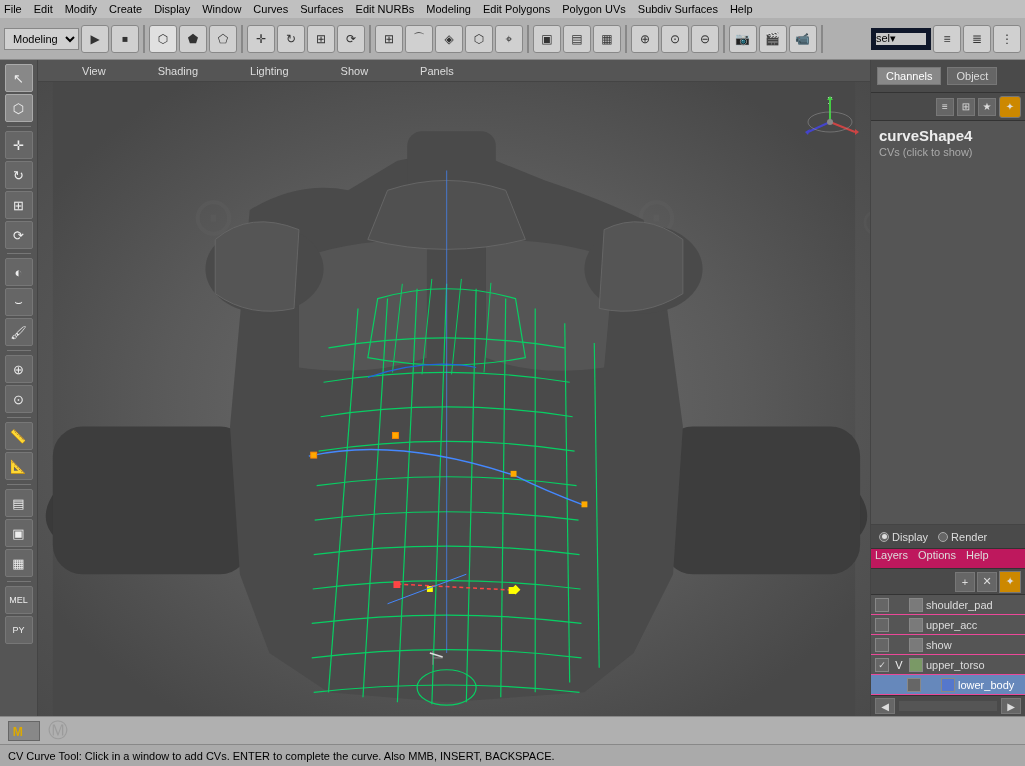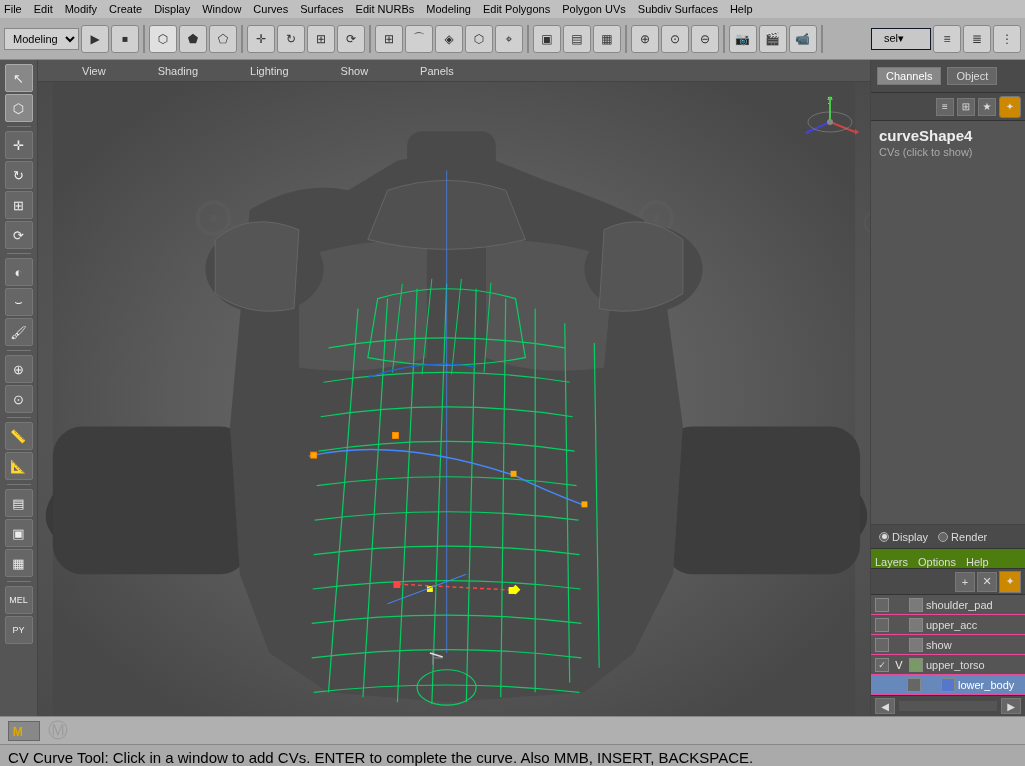--- a/index.html
+++ b/index.html
@@ -43,23 +43,23 @@
       height: 22px;
       background: #d0d0d0;
       border: 1px solid #888;
       font-size: 11px;
       color: #000;
       padding: 0 4px;
       cursor: pointer;
     }
     .toolbar-text {
       background: #c8c8c8;
-      border: 1px solid #0f172a;
+      border: 5px solid #0f172a;
       height: 22px;
-      padding: 0 12px;
+      padding: 0 0;
       min-width: 60px;
       font-size: 11px;
       color: #000;
     }
 
     
     #main-area {
       display: flex;
       height: calc(766px - 18px - 42px - 28px - 22px);
     }
@@ -216,23 +216,23 @@
       padding: 0 8px;
       gap: 10px;
       border-bottom: 1px solid #333;
     }
     .radio-label { display: flex; align-items: center; gap: 3px; font-size: 11px; color: #ddd; cursor: pointer; }
     .radio-dot { width: 10px; height: 10px; border: 1px solid #aaa; border-radius: 50%; background: #666; display: flex; align-items: center; justify-content: center; }
     .radio-dot.checked::after { content: ''; width: 5px; height: 5px; background: #ddd; border-radius: 50%; display: block; margin: auto; }
 
     #layers-options-help {
       height: 20px;
-      background: #4d7c0f;
-      display: flex;
-      align-items: flex-end;
+      background: #be185d;
+      display: flex;
+      align-items: flex-start;
       padding: 0 4px;
       gap: 10px;
       border-bottom: 1px solid #333;
     }
     .loh-item { font-size: 11px; color: #ddd; cursor: pointer; }
 
     #layer-toolbar {
       height: 26px;
       background: #4a4a4a;
       display: flex;
@@ -322,23 +322,23 @@
       border: 1px solid #888;
       padding: 1px 6px;
       font-size: 11px;
     }
 
     
     #help-bar {
       height: 22px;
       background: #aaaaaa;
       display: flex;
-      align-items: flex-end;
+      align-items: center;
       padding: 0 8px;
-      font-size: 15px;
+      font-size: 11px;
       color: #000;
       border-top: 1px solid #888;
     }
   </style>
 </head>
 <body>
 
 <div id="menubar">
   <span>File</span>
   <span>Edit</span>

